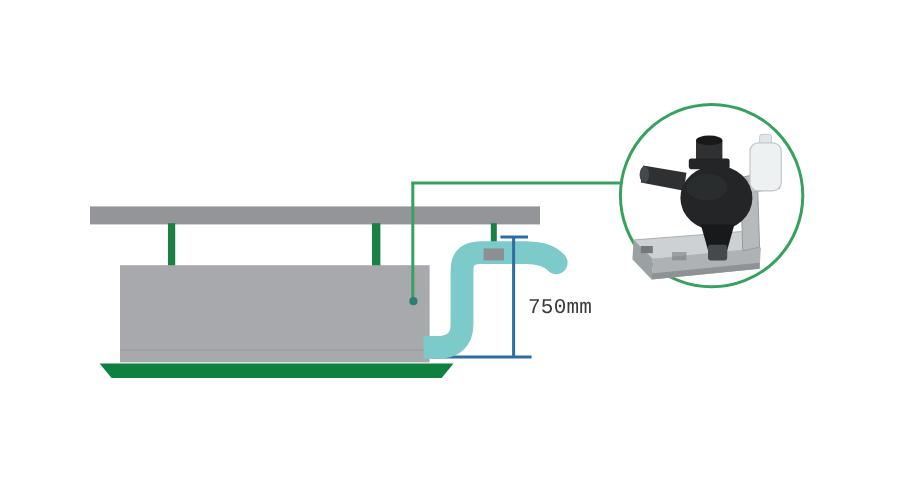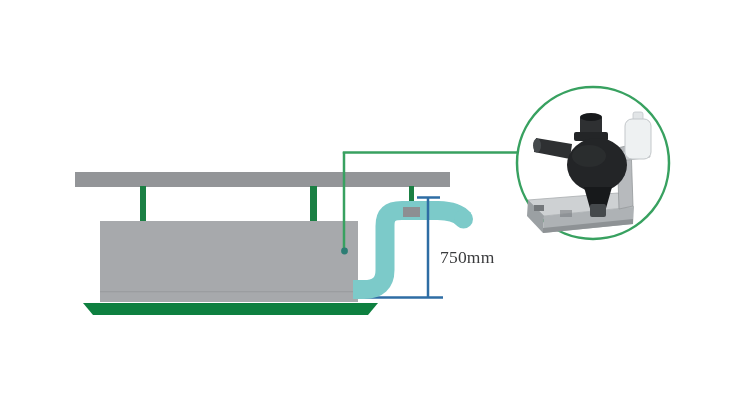--- a/index.html
+++ b/index.html
@@ -1,21 +1,21 @@
 <!DOCTYPE html>
 <html><head>
 <meta charset="utf-8">
 <style>
   html,body{margin:0;padding:0;background:#ffffff;}
   .canvas{
     position:relative;
     width:694px;height:400px;
     background:#ffffff;
     overflow:hidden;
-    font-family:Liberation Serif, serif;
+    font-family:Liberation Mono, monospace;
   }
   .canvas svg{position:absolute;left:0;top:0;}
   .lift-label{
     position:absolute;
     left:440px;top:247px;
     font-size:17.5px;
     line-height:20px;
     color:#3a3b3d;
     letter-spacing:0.2px;
     font-weight:normal;

